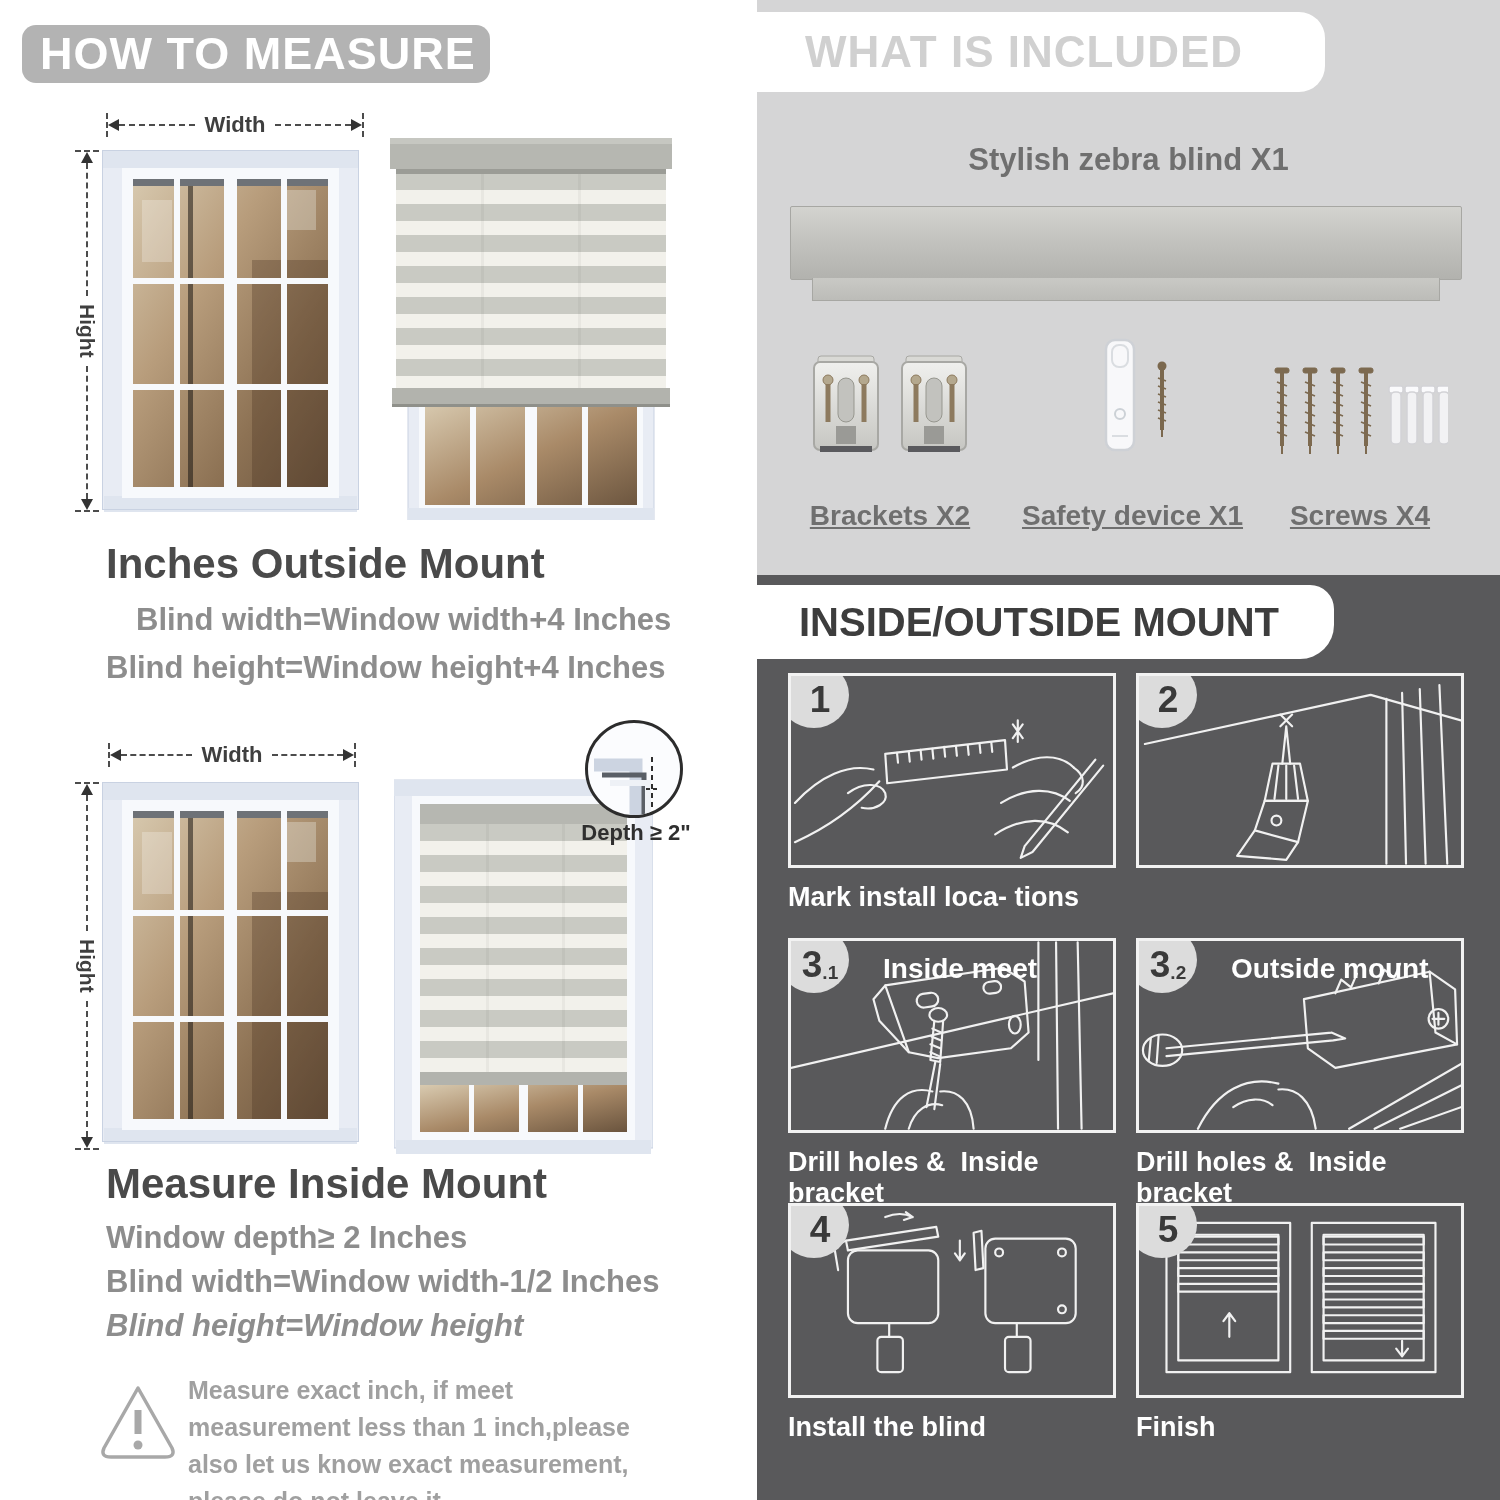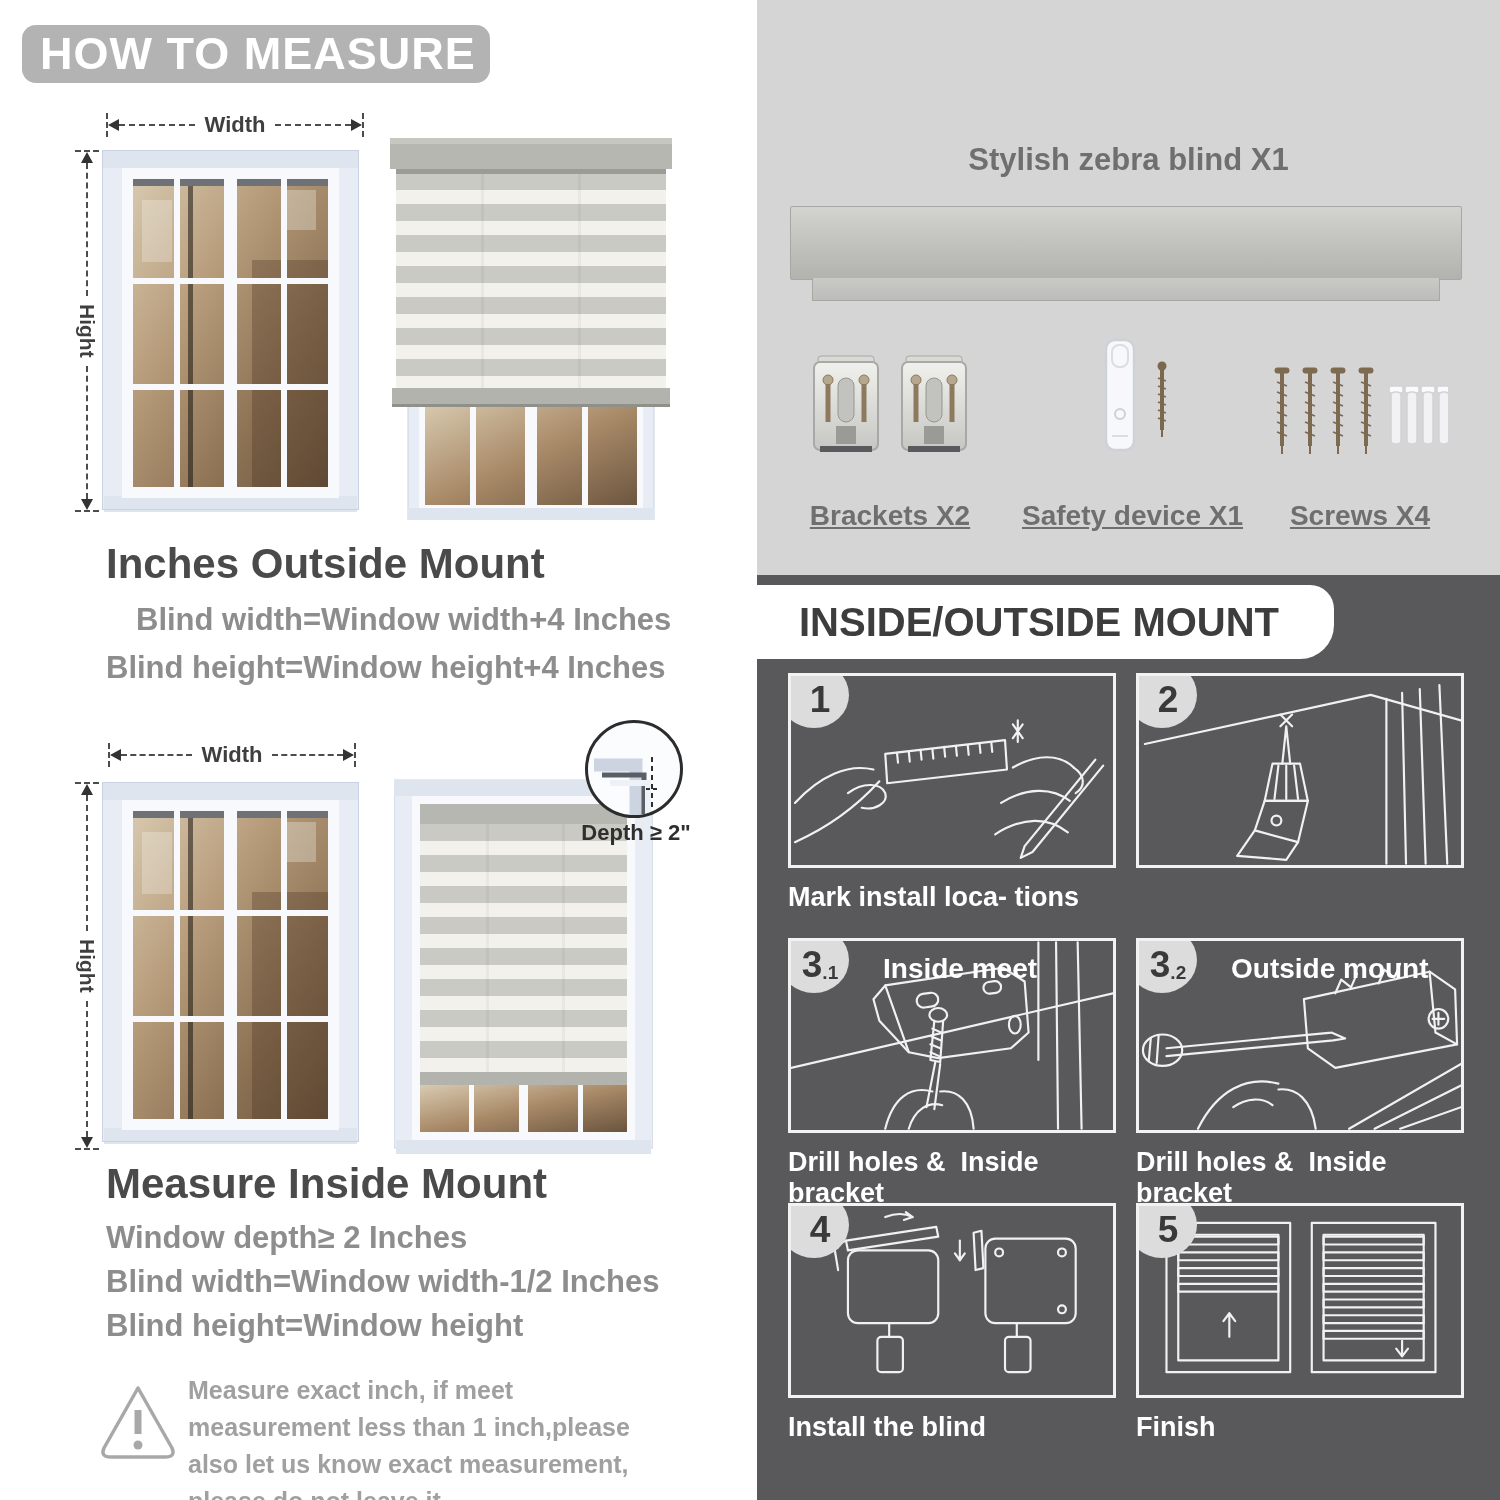--- a/index.html
+++ b/index.html
@@ -251,32 +251,35 @@
       <path d="M22,60 L60,60 L60,92" stroke="#eef1f6" stroke-width="6" fill="none"></path>
       <path d="M64,34 L64,88" stroke="#2e2e2e" stroke-width="2" stroke-dasharray="5 4" fill="none"></path>
       <path d="M58,66 L70,66" stroke="#2e2e2e" stroke-width="2" stroke-dasharray="4 3" fill="none"></path>
     </svg>
   </div>
   <div class="abs depthnote" style="left:566px;top:820px;width:140px;text-align:center;">Depth ≥ 2"</div>
 
   <div class="abs h1" style="left:106px;top:1160px;">Measure Inside Mount</div>
   <div class="abs bodyline" style="left:106px;top:1220px;">Window depth≥ 2 Inches</div>
   <div class="abs bodyline" style="left:106px;top:1264px;">Blind width=Window width-1/2 Inches</div>
-  <div class="abs bodyline" style="left:106px;top:1308px;">Blind height=Window height</div>
+  <div class="abs bodyline" style="left:106px;top:1308px;font-style:italic;">Blind height=Window height</div>
 
   <svg class="abs" style="left:96px;top:1382px;" width="84" height="80" viewBox="0 0 84 80">
     <path d="M42,6 L76,66 Q80,75 69,75 L15,75 Q4,75 8,66 Z" fill="none" stroke="#a8a8a8" stroke-width="3.5" stroke-linejoin="round"></path>
     <line x1="42" y1="28" x2="42" y2="52" stroke="#a8a8a8" stroke-width="7"></line>
     <circle cx="42" cy="63" r="4.5" fill="#a8a8a8"></circle>
   </svg>
   <div class="abs warntext" style="left:188px;top:1372px;width:470px;">Measure exact inch, if meet measurement less than 1 inch,please also let us know exact measurement, please do not leave it</div>
 
   <div class="abs light-sec" style="left:757px;top:0;width:743px;height:575px;"></div>
   <div class="abs dark-sec" style="left:757px;top:575px;width:743px;height:925px;"></div>
 
+  <div class="abs wi-box" style="left:757px;top:12px;width:520px;height:80px;">
+    <span>WHAT IS INCLUDED</span>
+  </div>
 
   <div class="abs product" style="left:757px;top:142px;width:743px;">Stylish zebra blind X1</div>
 
   <div class="abs rail" style="left:790px;top:206px;width:670px;height:72px;"></div>
   <div class="abs rail-lip" style="left:812px;top:278px;width:626px;height:22px;"></div>
 
   <svg class="abs" style="left:812px;top:350px;" width="158" height="114" viewBox="0 0 158 114">
     <defs>
       <linearGradient id="metal" x1="0" y1="0" x2="0" y2="1">
         <stop offset="0" stop-color="#f0f0ee"></stop>

